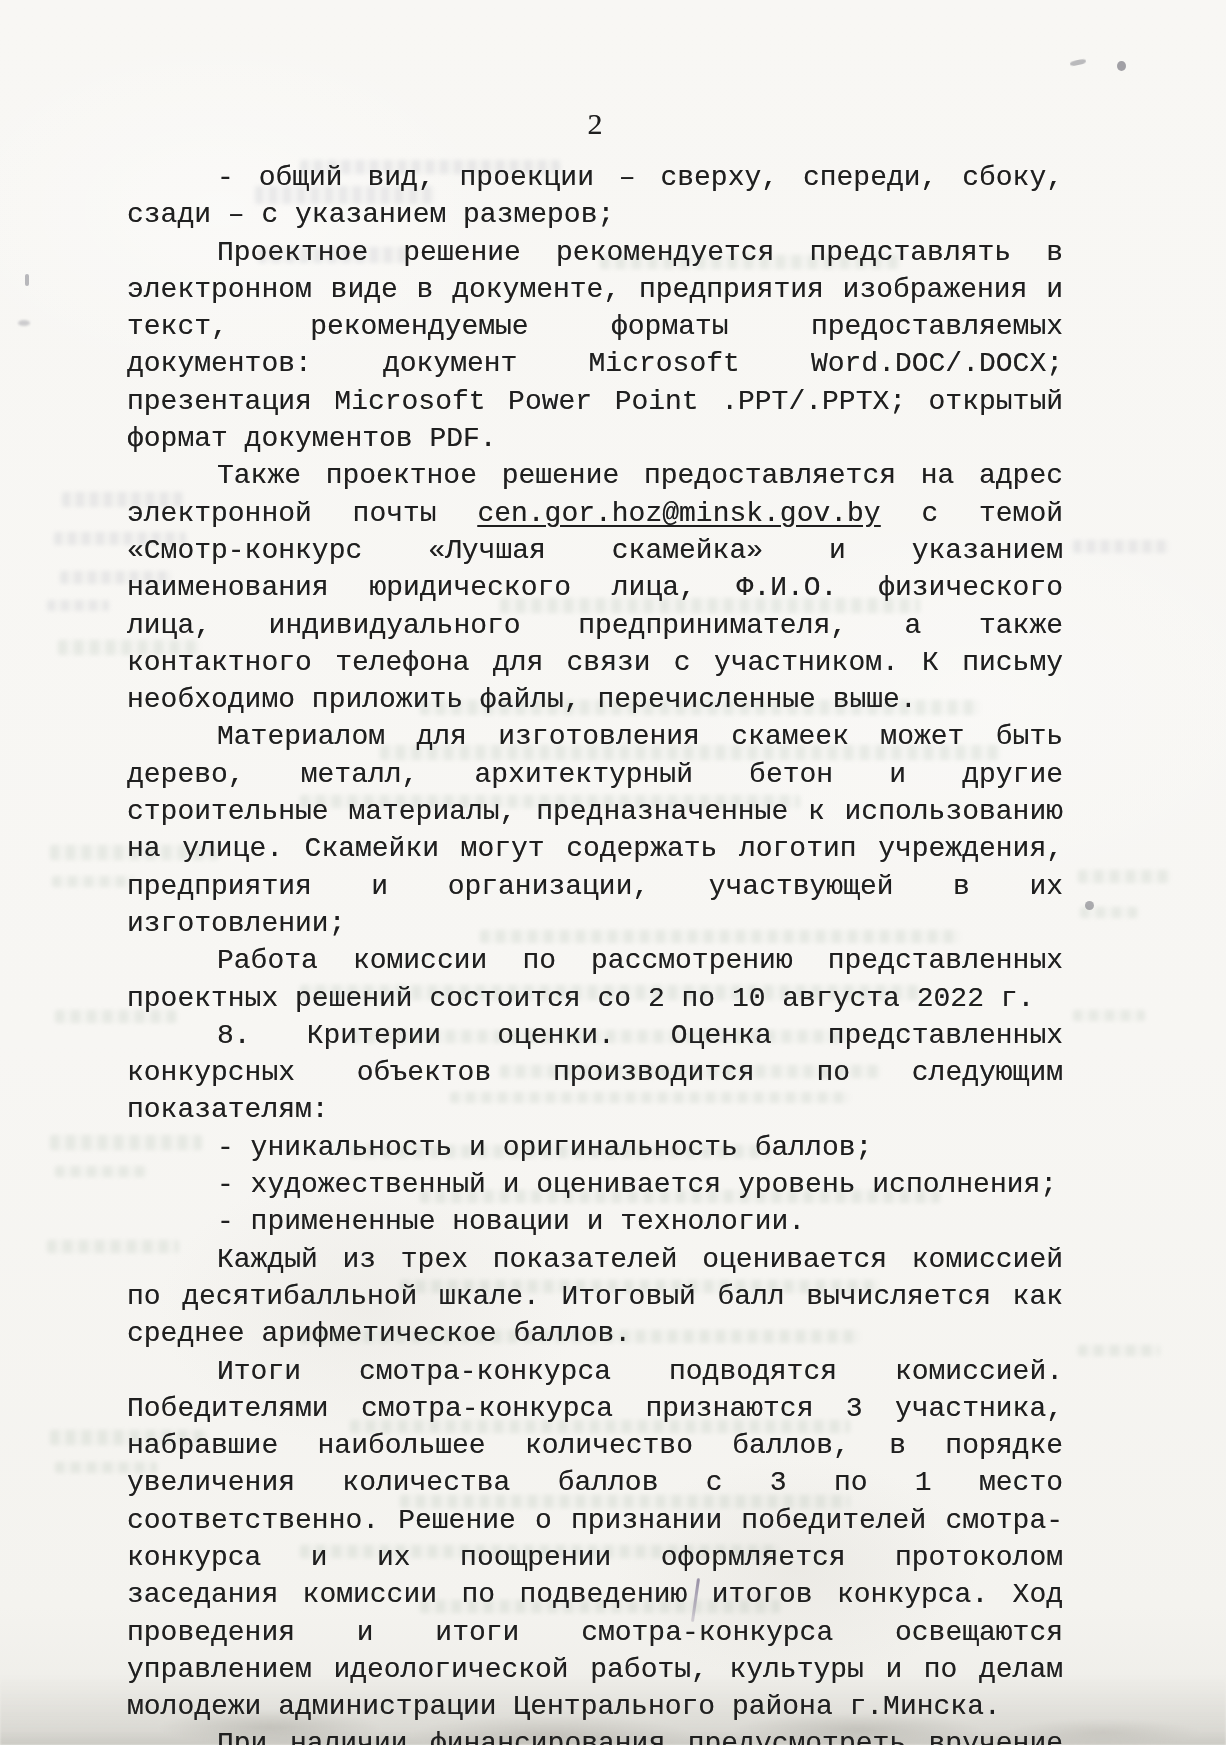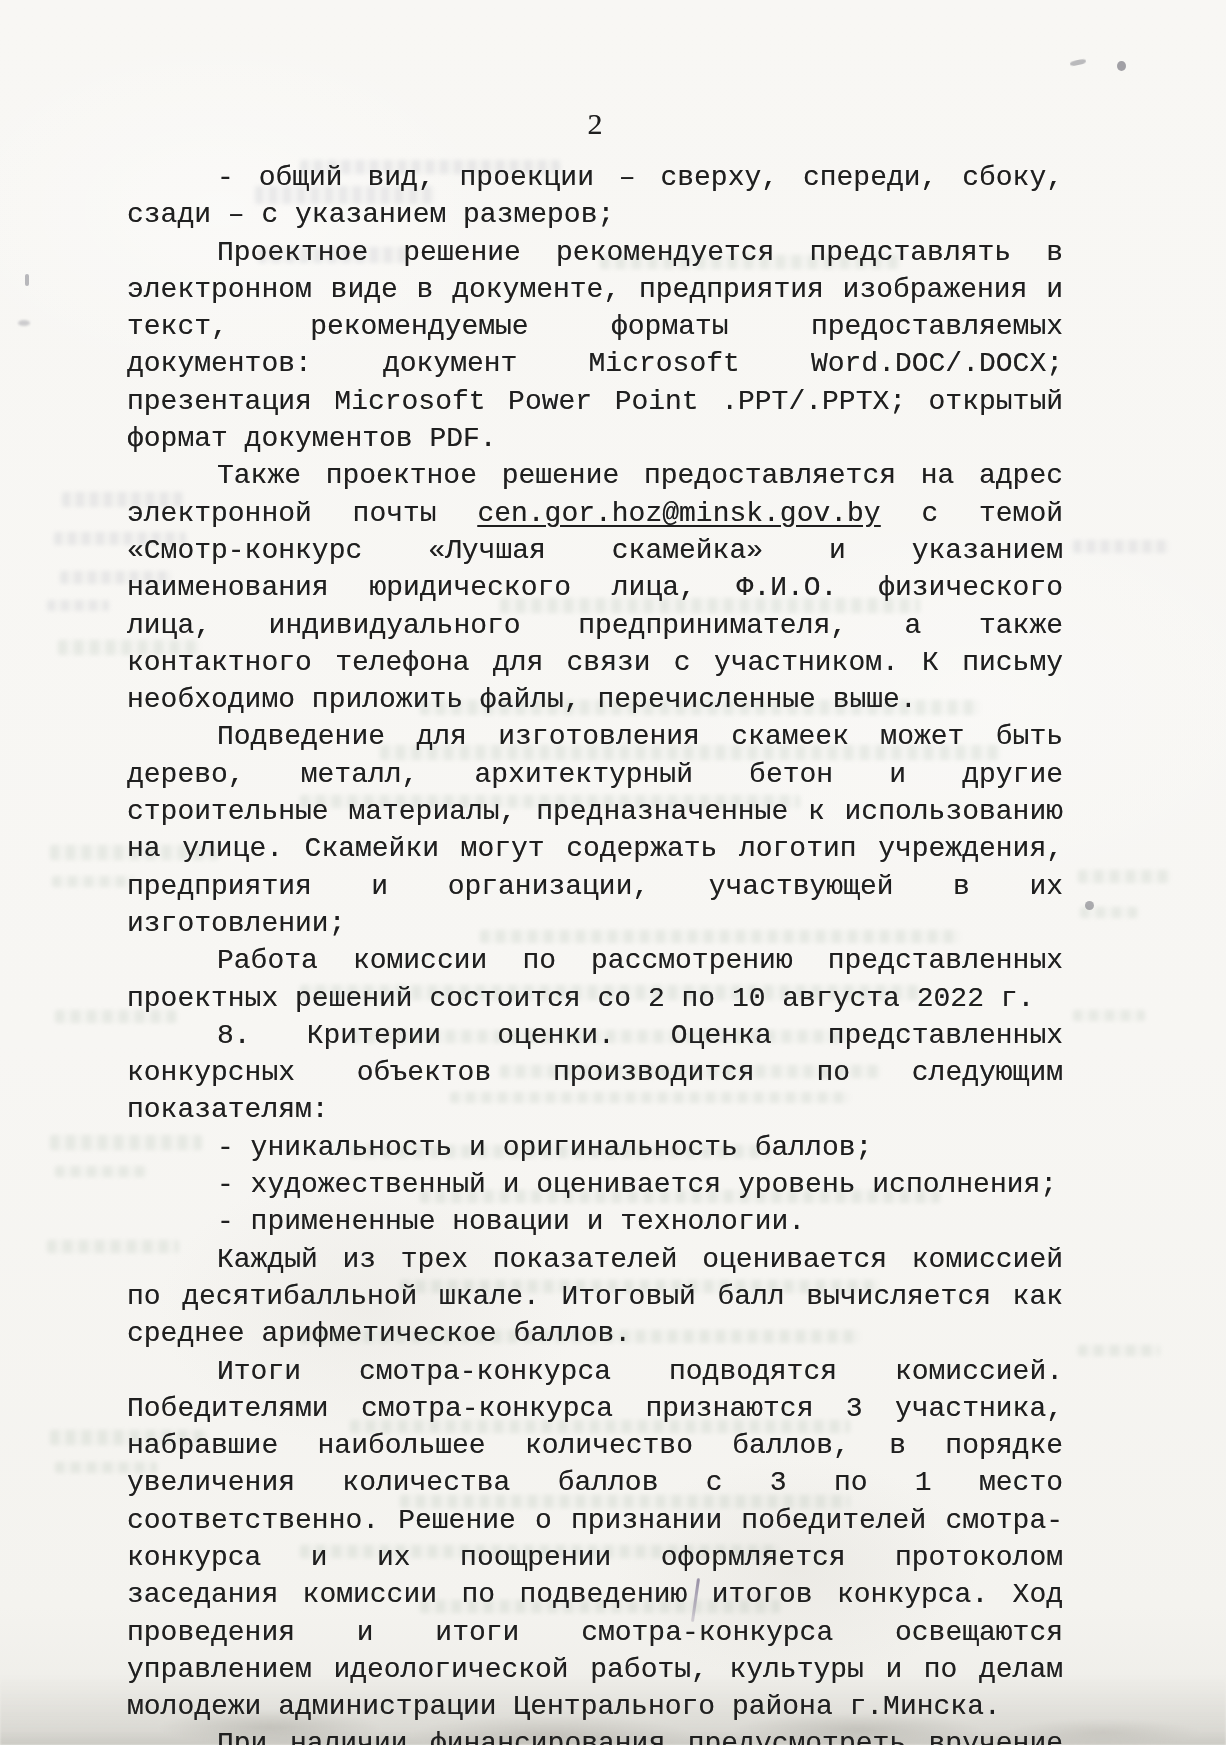--- a/index.html
+++ b/index.html
@@ -108,21 +108,21 @@
       <div class="bleed y" style="left: 300px; top: 160px; width: 260px; height: 14px;"></div>
       <div class="bleed g" style="left: 600px; top: 255px; width: 300px; height: 14px;"></div>
     </div>
 
   <div class="page-number">2</div>
 
   <div class="content" id="doc-body">
       <p><span>- общий вид, проекции – сверху, спереди, сбоку, сзади – с указанием размеров;</span></p>
       <p><span>Проектное решение рекомендуется представлять в электронном виде в документе, предприятия изображения и текст, рекомендуемые форматы предоставляемых документов: документ Microsoft Word.DOC/.DOCX; презентация Microsoft Power Point .PPT/.PPTX; открытый формат документов PDF.</span></p>
       <p><span>Также проектное решение предоставляется на адрес электронной почты </span><span class="email-link">cen.gor.hoz@minsk.gov.by</span><span> с темой «Смотр-конкурс «Лучшая скамейка» и указанием наименования юридического лица, Ф.И.О. физического лица, индивидуального предпринимателя, а также контактного телефона для связи с участником. К письму необходимо приложить файлы, перечисленные выше.</span></p>
-      <p><span>Подведение для изготовления скамеек может быть дерево, металл, архитектурный бетон и другие строительные материалы, предназначенные к использованию на улице. Скамейки могут содержать логотип учреждения, предприятия и организации, участвующей в их изготовлении;</span></p>
+      <p><span>Материалом для изготовления скамеек может быть дерево, металл, архитектурный бетон и другие строительные материалы, предназначенные к использованию на улице. Скамейки могут содержать логотип учреждения, предприятия и организации, участвующей в их изготовлении;</span></p>
       <p><span>Работа комиссии по рассмотрению представленных проектных решений состоится со 2 по 10 августа 2022 г.</span></p>
       <p><span>8. Критерии оценки. Оценка представленных конкурсных объектов производится по следующим показателям:</span></p>
       <p><span>- уникальность и оригинальность баллов;</span></p>
       <p><span>- художественный и оценивается уровень исполнения;</span></p>
       <p><span>- примененные новации и технологии.</span></p>
       <p><span>Каждый из трех показателей оценивается комиссией по десятибалльной шкале. Итоговый балл вычисляется как среднее арифметическое баллов.</span></p>
       <p><span>Итоги смотра-конкурса подводятся комиссией. Победителями смотра-конкурса признаются 3 участника, набравшие наибольшее количество баллов, в порядке увеличения количества баллов с 3 по 1 место соответственно. Решение о признании победителей смотра-конкурса и их поощрении оформляется протоколом заседания комиссии по подведению итогов конкурса. Ход проведения и итоги смотра-конкурса освещаются управлением идеологической работы, культуры и по делам молодежи администрации Центрального района г.Минска.</span></p>
       <p><span>При наличии финансирования предусмотреть вручение ценных сверху победителям смотра-конкурса.</span></p>
     </div>
 

